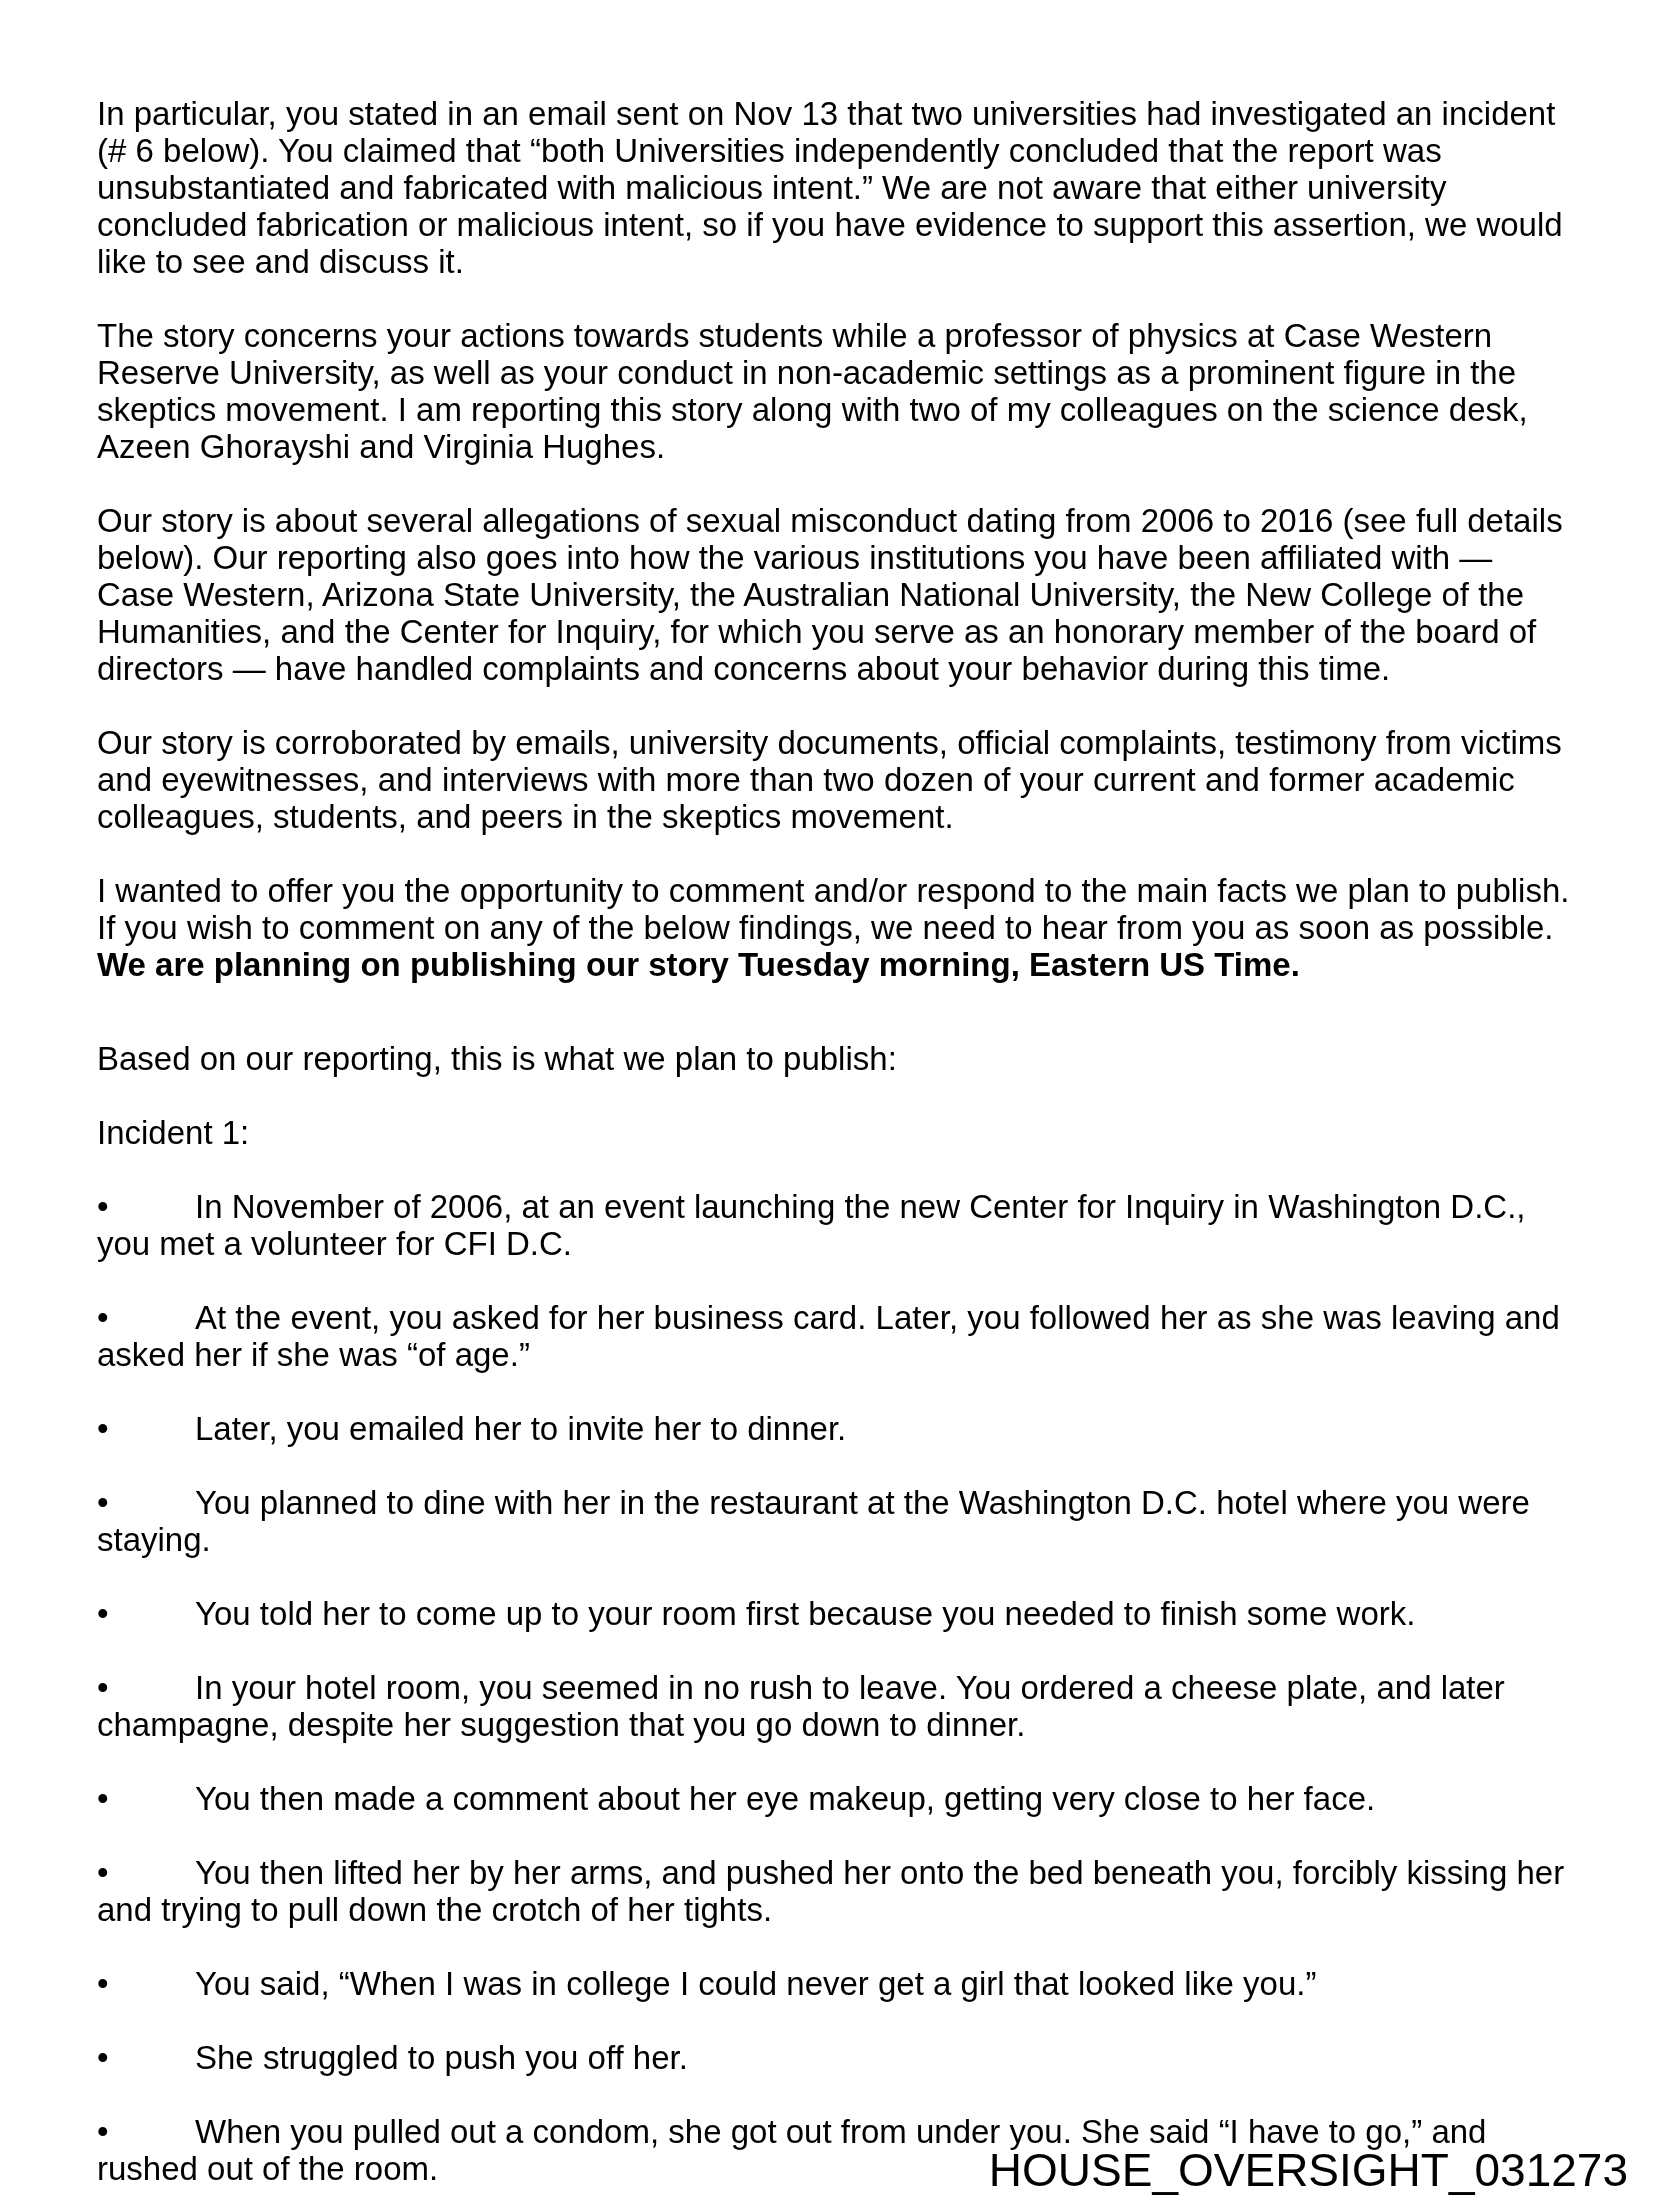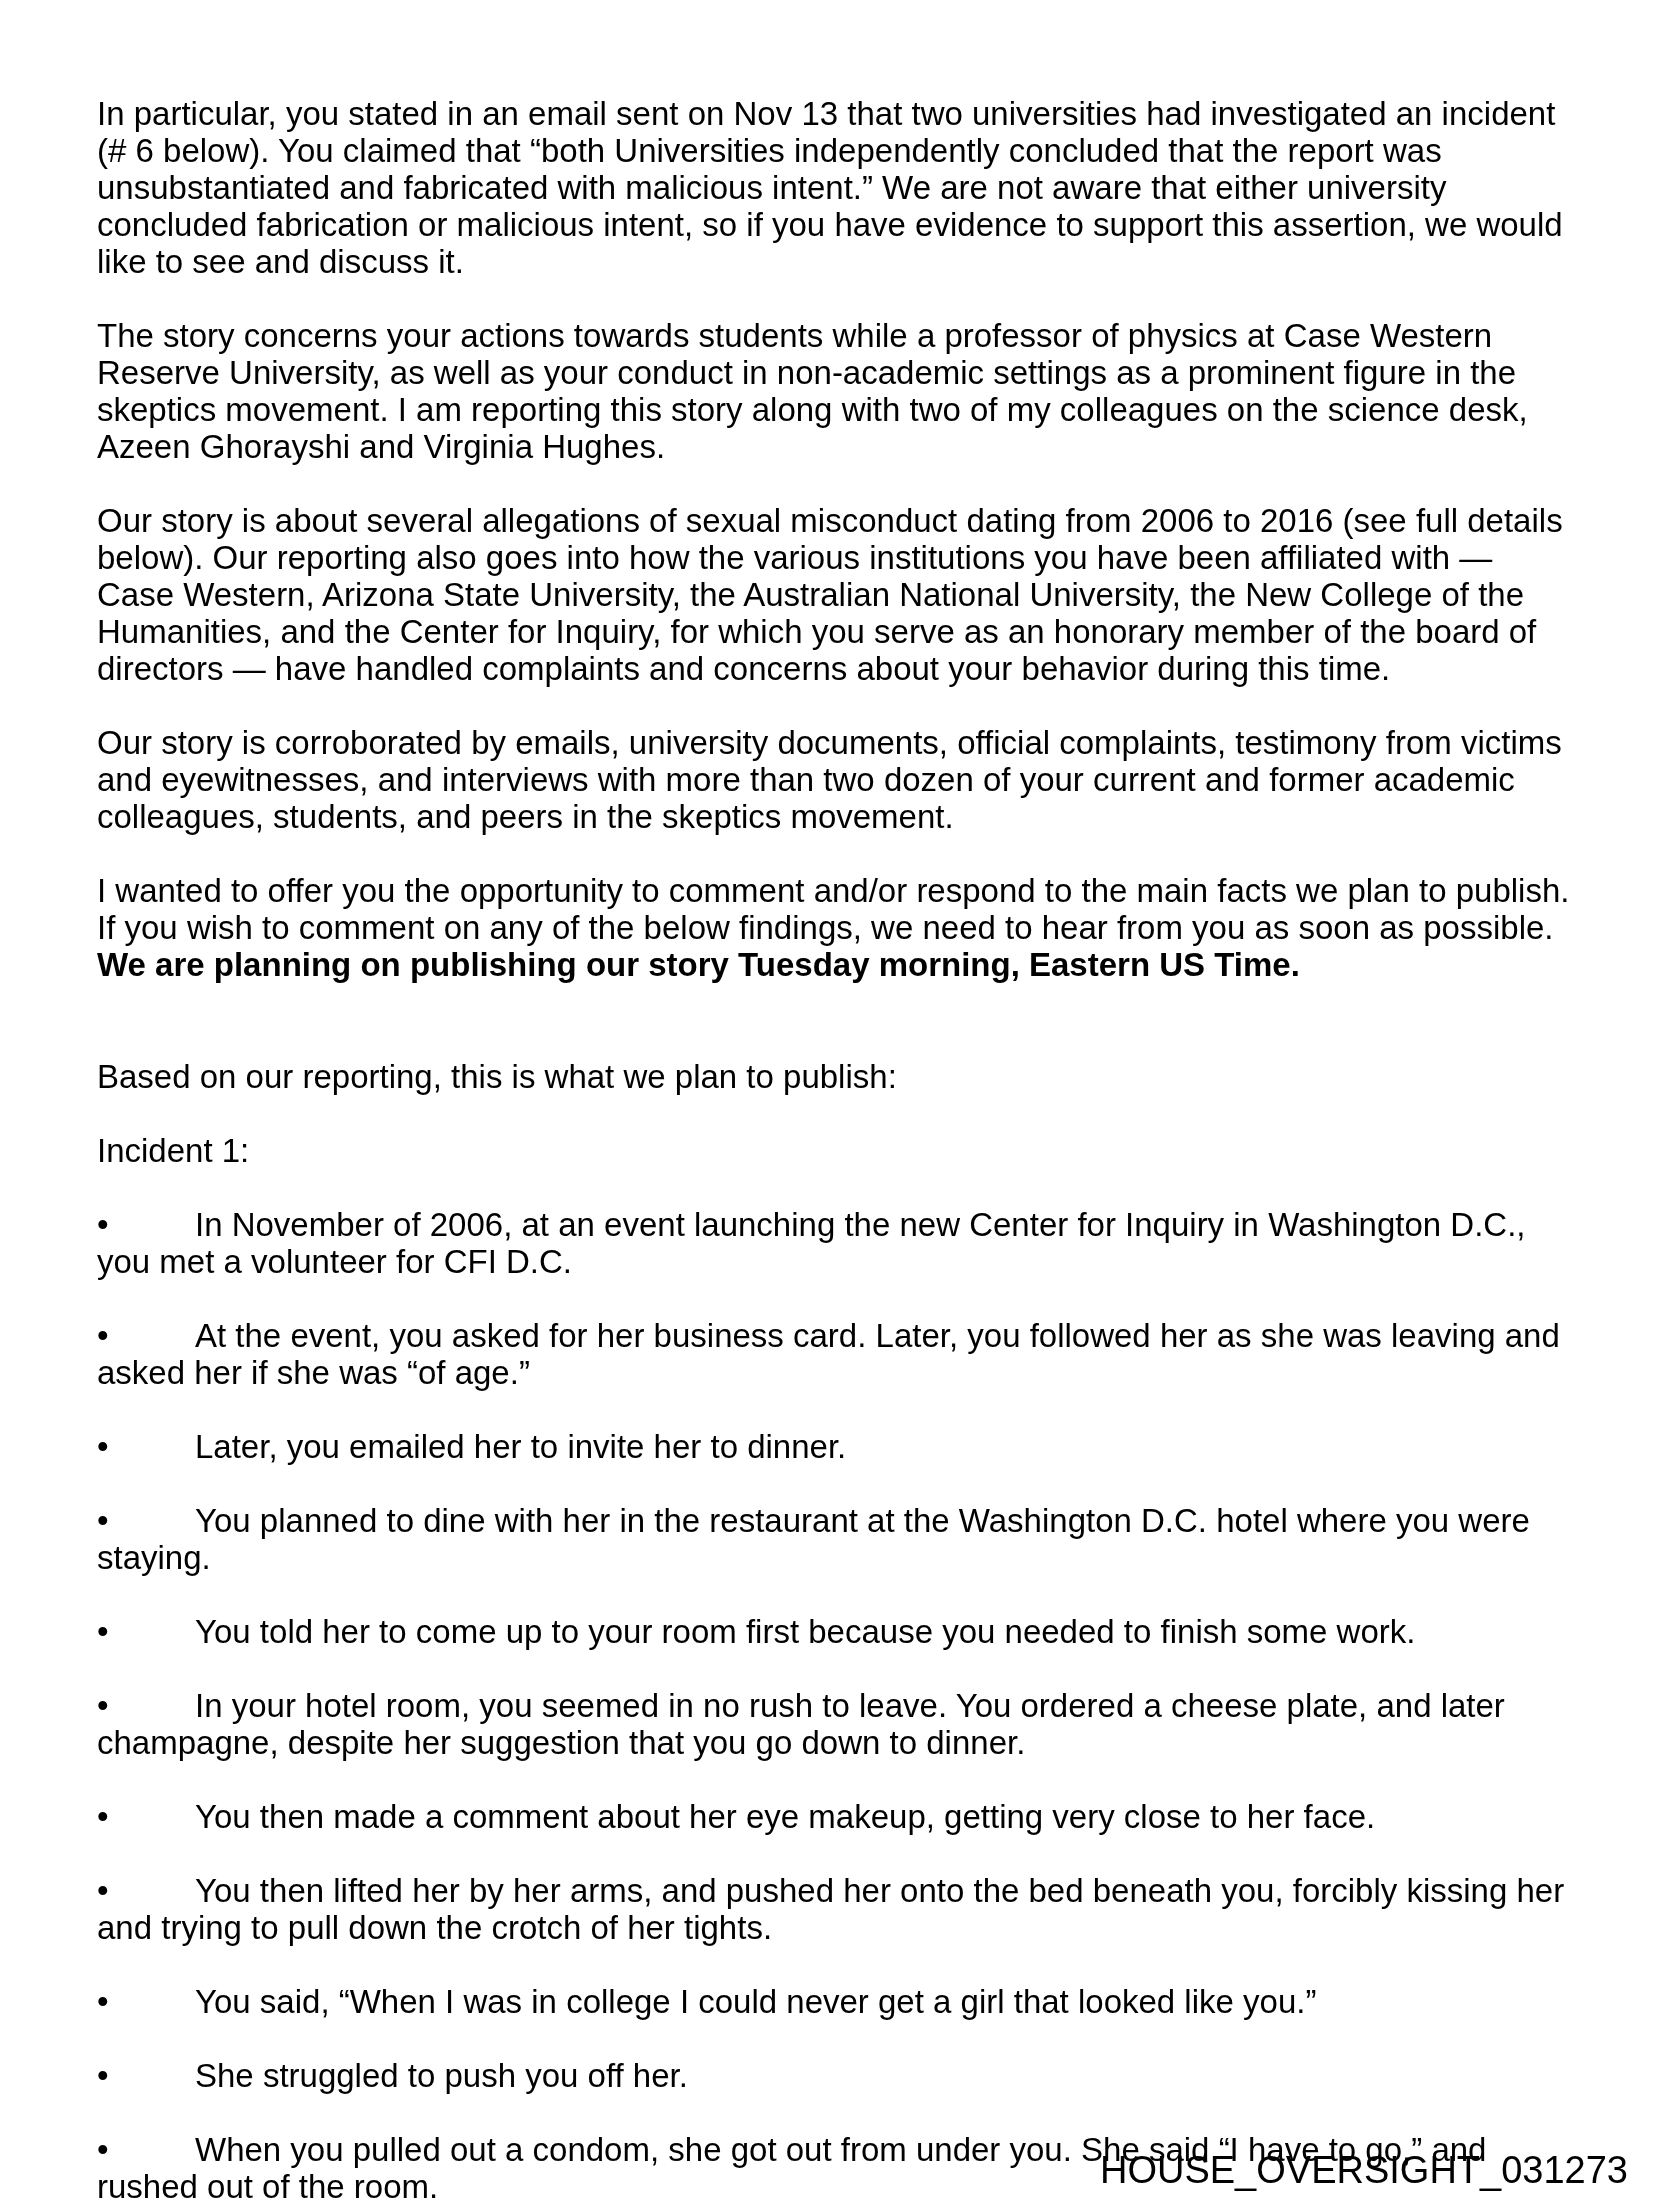--- a/index.html
+++ b/index.html
@@ -13,38 +13,38 @@
     font-size: 33px;
     line-height: 37px;
   }
   .content {
     padding: 95px 98px 4px 97px;
   }
   p {
     margin: 0 0 37px 0;
   }
   .extra-gap {
-    margin-top: 75px;
+    margin-top: 57px;
   }
   .bold {
     font-weight: bold;
     margin-top: 12px;
   }
   .bullet {
     margin: 0 0 37px 0;
   }
   .dot {
     display: inline-block;
     width: 98px;
   }
   .bates {
     position: absolute;
     right: 41px;
     bottom: 15.7px;
-    font-size: 38px;
+    font-size: 46px;
     white-space: nowrap;
     margin-left: 42px;
   }
 </style>
 </head>
 <body>
 
 <div class="content">
 
   <p>In particular, you stated in an email sent on Nov 13 that two universities had investigated an incident (# 6 below). You claimed that “both Universities independently concluded that the report was unsubstantiated and fabricated with malicious intent.” We are not aware that either university concluded fabrication or malicious intent, so if you have evidence to support this assertion, we would like to see and discuss it.</p>

